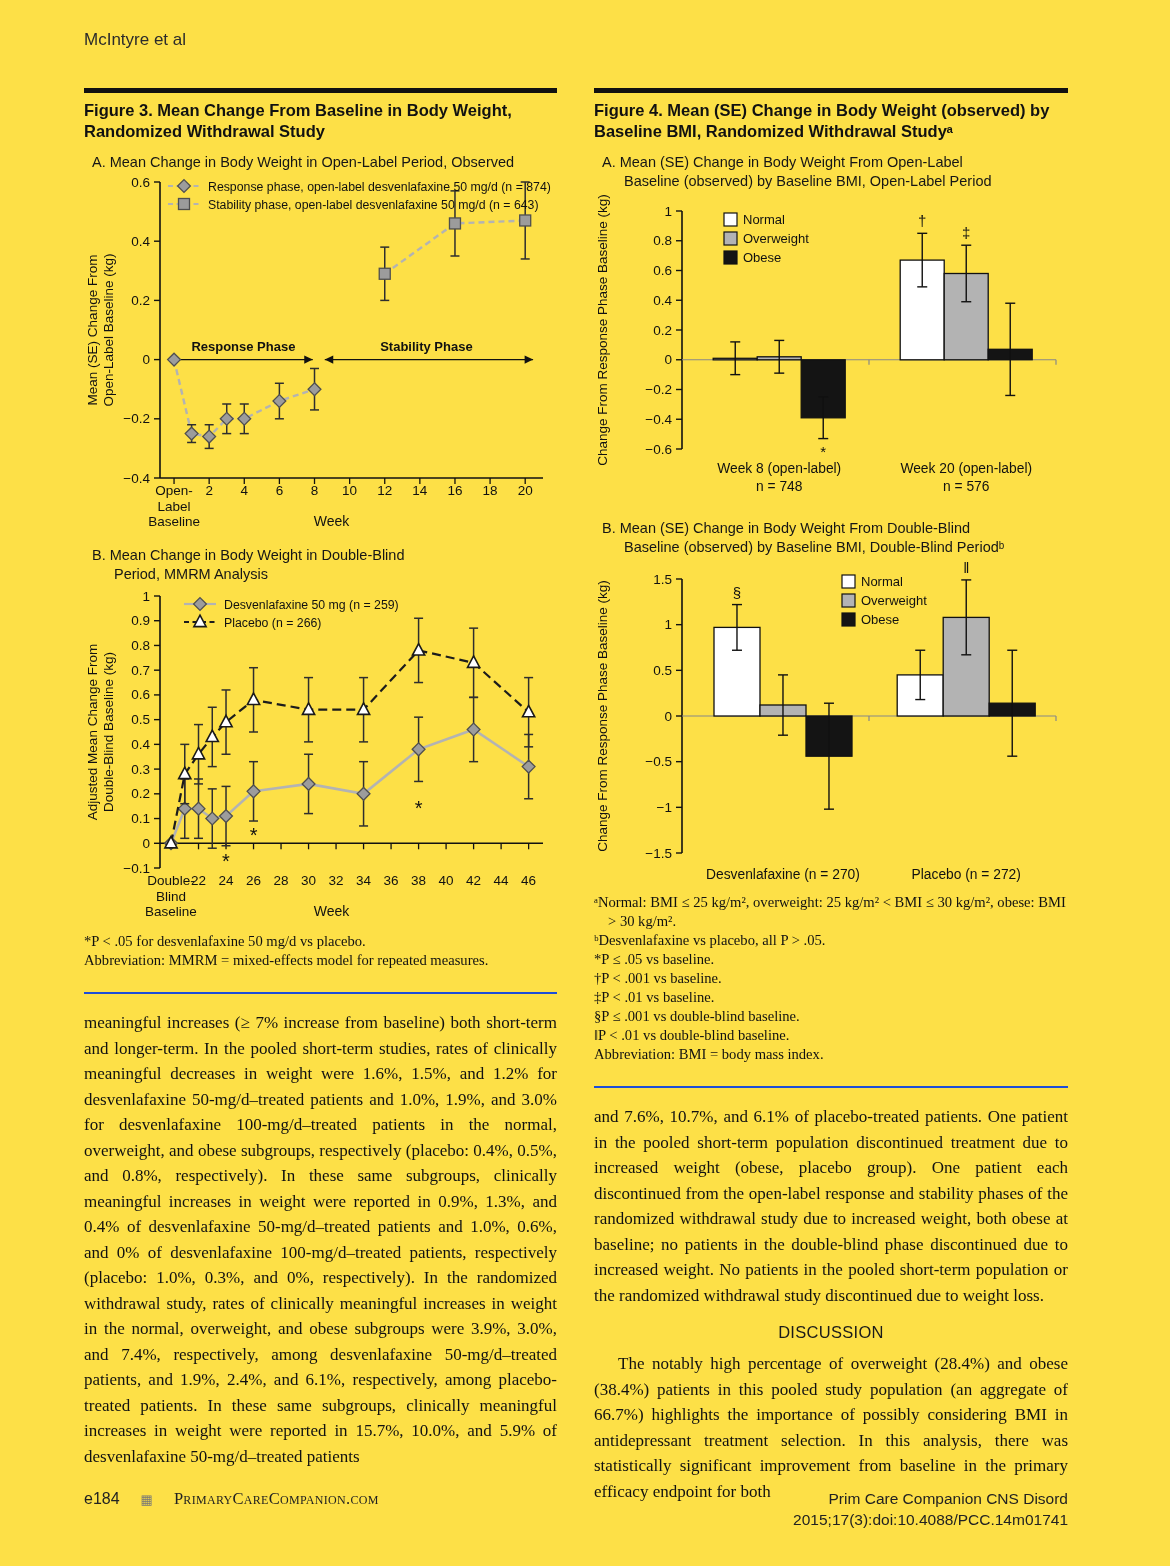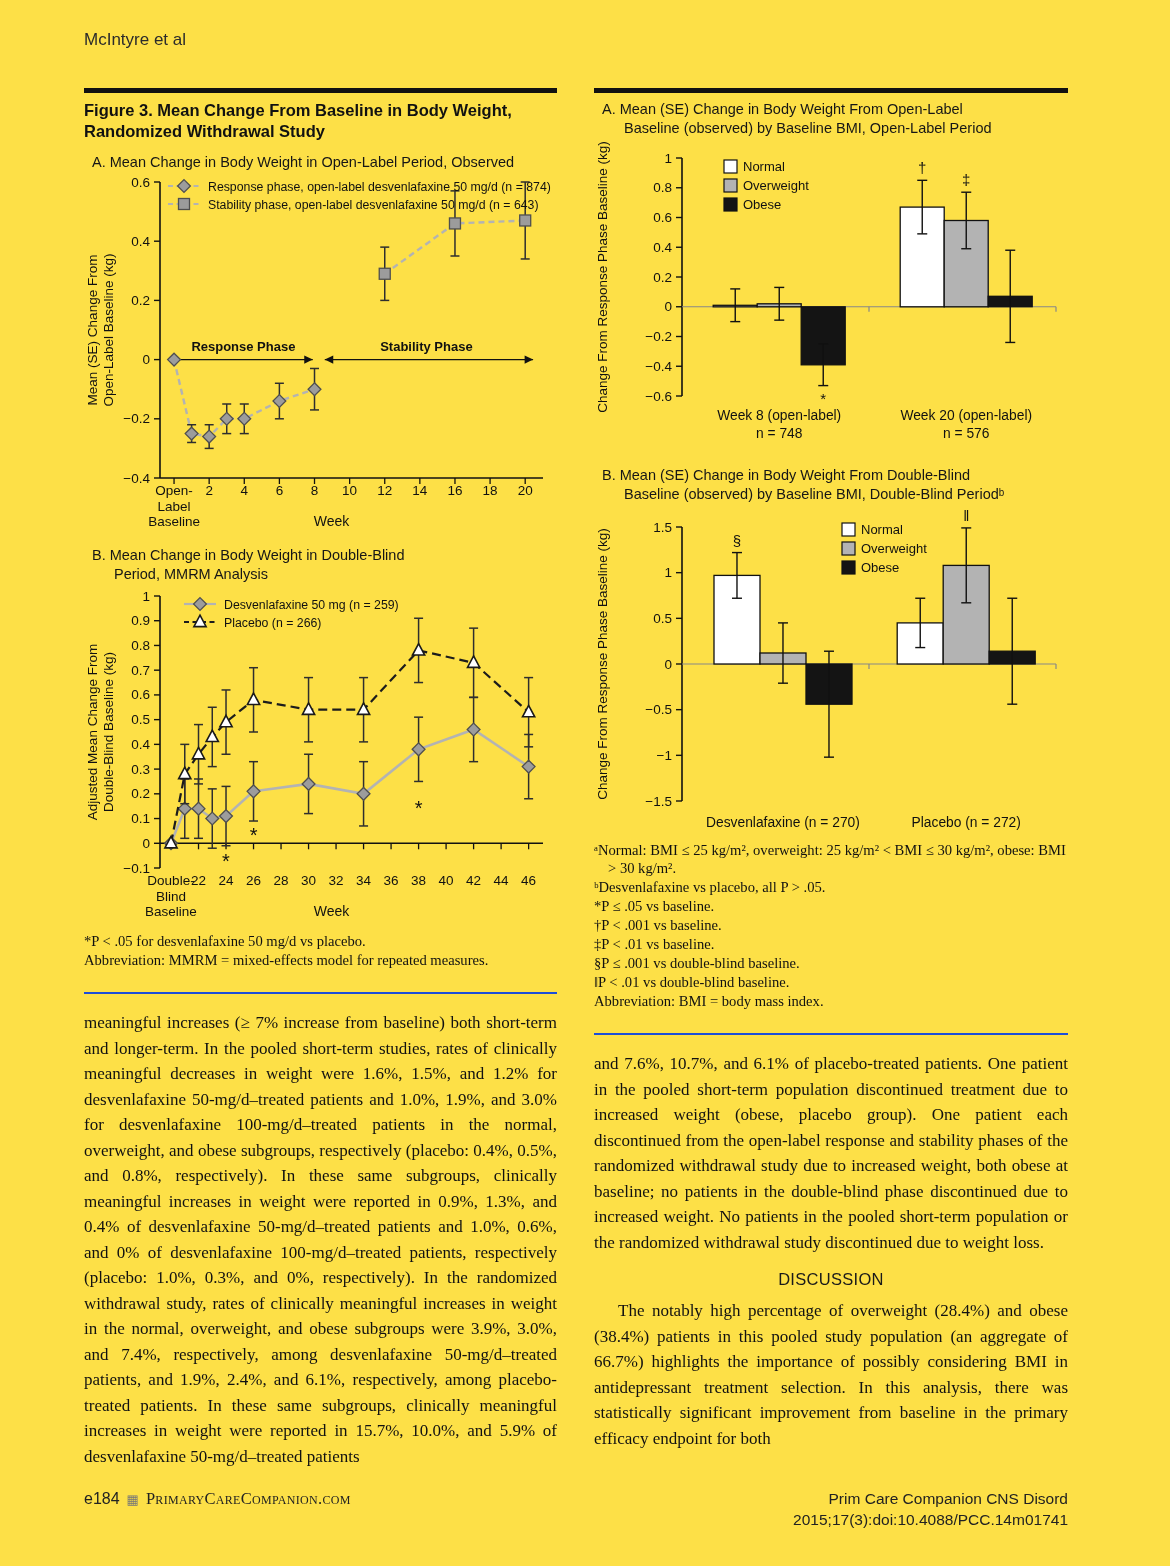--- a/index.html
+++ b/index.html
@@ -16,21 +16,21 @@
   .panel-title.w4b { max-width:412px; }
   svg.chart { display:block; }
   .fig-foot { font-family:"Liberation Serif", serif; font-size:14.6px; line-height:1.3; color:#111;
               border-bottom:2px solid #1d4ed8; padding-bottom:22px; margin-top:4px; }
   .fig-foot .fn-line { padding-left:14px; text-indent:-14px; }
   .bodytext { font-family:"Liberation Serif", serif; font-size:17px; line-height:1.5; text-align:justify; color:#111; }
   .bodytext.mt { margin-top:16px;font-family:Liberation Serif, serif; }
   .disc-head { font-weight:normal; font-size:16.5px; text-align:center; margin:15px 0 9px 0; letter-spacing:0.3px; font-family:"Liberation Sans", sans-serif; }
   .indent1 { text-indent:24px; }
   .footer { position:absolute; left:84px; top:1489px; width:984px; display:flex; justify-content:space-between; align-items:flex-start; }
-  .footer-left { display:flex; align-items:baseline; gap:7px;justify-content:flex-end; }
+  .footer-left { display:flex; align-items:baseline; gap:21px;justify-content:flex-end; }
   .page-num { font-size:16px; color:#222; }
   .logo-glyph { font-family:"DejaVu Sans", sans-serif; font-size:13px; color:#777; }
   .site { font-family:"Liberation Serif", serif; font-variant:small-caps; font-size:16.5px; letter-spacing:0.3px; color:#222; }
   .footer-right { text-align:right; font-size:15.5px; line-height:1.35; color:#222; }
 </style>
 </head>
 <body>
 
 <div class="page">
 
@@ -295,20 +295,21 @@
     <div class="fig-foot">
         <div class="fn-line">*P &lt; .05 for desvenlafaxine 50 mg/d vs placebo.</div>
         <div class="fn-line">Abbreviation: MMRM = mixed-effects model for repeated measures.</div>
       </div>
 
     <div class="bodytext mt">meaningful increases (≥ 7% increase from baseline) both short-term and longer-term. In the pooled short-term studies, rates of clinically meaningful decreases in weight were 1.6%, 1.5%, and 1.2% for desvenlafaxine 50-mg/d–treated patients and 1.0%, 1.9%, and 3.0% for desvenlafaxine 100-mg/d–treated patients in the normal, overweight, and obese subgroups, respectively (placebo: 0.4%, 0.5%, and 0.8%, respectively). In these same subgroups, clinically meaningful increases in weight were reported in 0.9%, 1.3%, and 0.4% of desvenlafaxine 50-mg/d–treated patients and 1.0%, 0.6%, and 0% of desvenlafaxine 100-mg/d–treated patients, respectively (placebo: 1.0%, 0.3%, and 0%, respectively). In the randomized withdrawal study, rates of clinically meaningful increases in weight in the normal, overweight, and obese subgroups were 3.9%, 3.0%, and 7.4%, respectively, among desvenlafaxine 50-mg/d–treated patients, and 1.9%, 2.4%, and 6.1%, respectively, among placebo-treated patients. In these same subgroups, clinically meaningful increases in weight were reported in 15.7%, 10.0%, and 5.9% of desvenlafaxine 50-mg/d–treated patients</div>
   </div>
 
   <div class="col-right">
     <div class="fig-topbar"></div>
+    <div class="fig-title">Figure 4. Mean (SE) Change in Body Weight (observed) by Baseline BMI, Randomized Withdrawal Studyᵃ</div>
 
     <div class="panel-title w4a">A. Mean (SE) Change in Body Weight From Open-Label Baseline (observed) by Baseline BMI, Open-Label Period</div>
     <svg class="chart" width="474" height="312" viewBox="0 0 474 312">
         <line x1="88" y1="16" x2="88" y2="254" stroke="#111" stroke-width="1.6"></line>
         <line x1="82" y1="254" x2="88" y2="254" stroke="#111" stroke-width="1.4"></line>
         <text x="78" y="258.5" font-size="13.5" text-anchor="end" fill="#111" font-family="Liberation Sans, sans-serif">−0.6</text>
         <line x1="82" y1="224.24999999999997" x2="88" y2="224.24999999999997" stroke="#111" stroke-width="1.4"></line>
         <text x="78" y="228.74999999999997" font-size="13.5" text-anchor="end" fill="#111" font-family="Liberation Sans, sans-serif">−0.4</text>
         <line x1="82" y1="194.49999999999997" x2="88" y2="194.49999999999997" stroke="#111" stroke-width="1.4"></line>
         <text x="78" y="198.99999999999997" font-size="13.5" text-anchor="end" fill="#111" font-family="Liberation Sans, sans-serif">−0.2</text>

